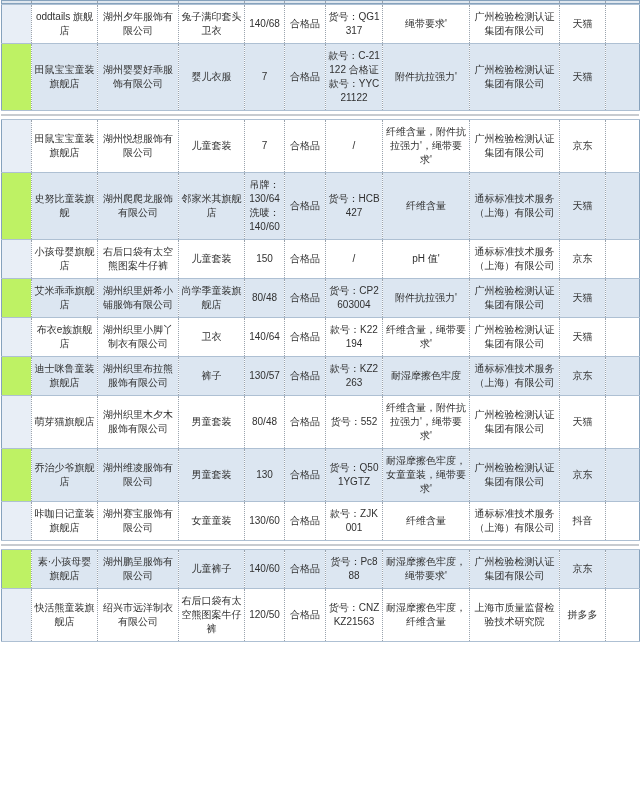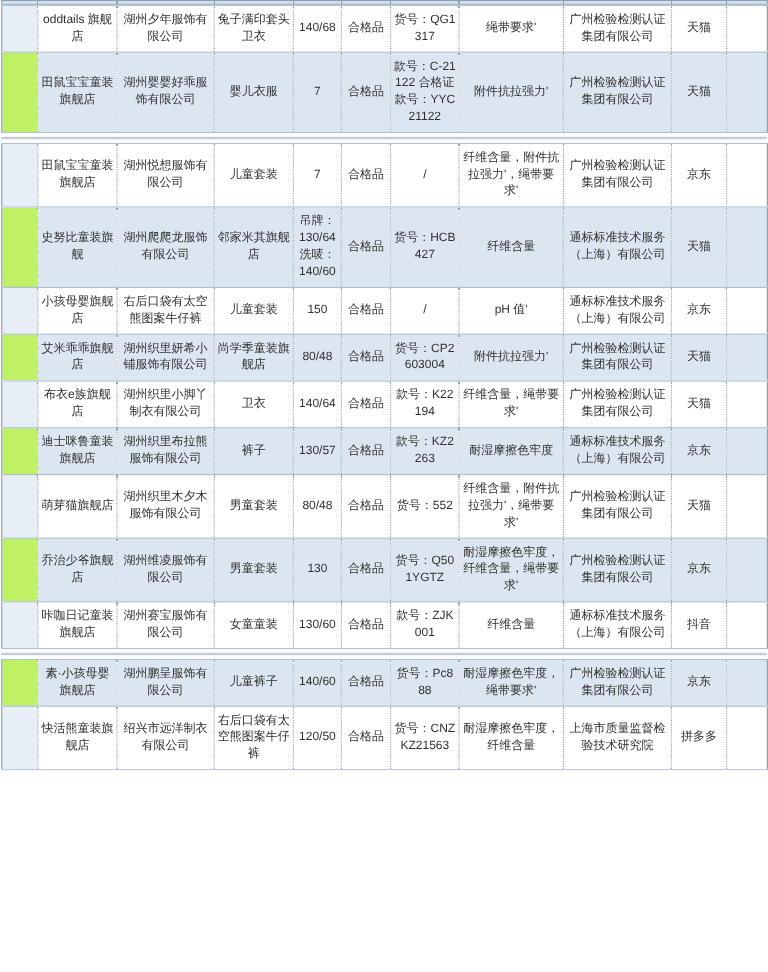--- a/index.html
+++ b/index.html
@@ -255,21 +255,21 @@
           <td class="col-extra"></td>
         </tr>
         <tr class="shaded">
           <td class="col-no">37</td>
           <td class="col-store">乔治少爷旗舰店</td>
           <td class="col-company">湖州维凌服饰有限公司</td>
           <td class="col-product">男童套装</td>
           <td class="col-spec">130</td>
           <td class="col-grade">合格品</td>
           <td class="col-batch">货号：Q501YGTZ</td>
-          <td class="col-items">耐湿摩擦色牢度，纤维含量，绳带要求'</td>
+          <td class="col-items">耐湿摩擦色牢度，女童童装，绳带要求'</td>
           <td class="col-agency">广州检验检测认证集团有限公司</td>
           <td class="col-platform">京东</td>
           <td class="col-extra"></td>
         </tr>
         <tr>
           <td class="col-no">38</td>
           <td class="col-store">咔咖日记童装旗舰店</td>
           <td class="col-company">湖州赛宝服饰有限公司</td>
           <td class="col-product">女童童装</td>
           <td class="col-spec">130/60</td>

